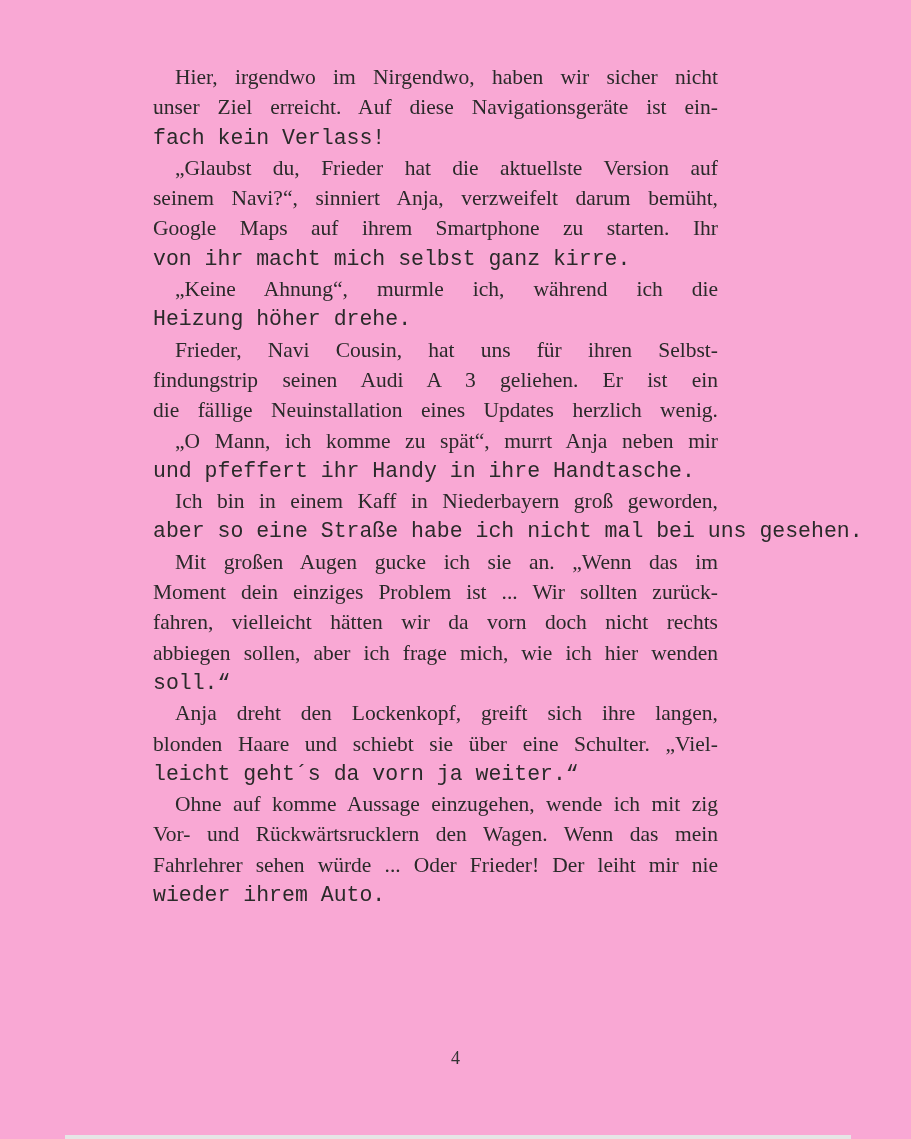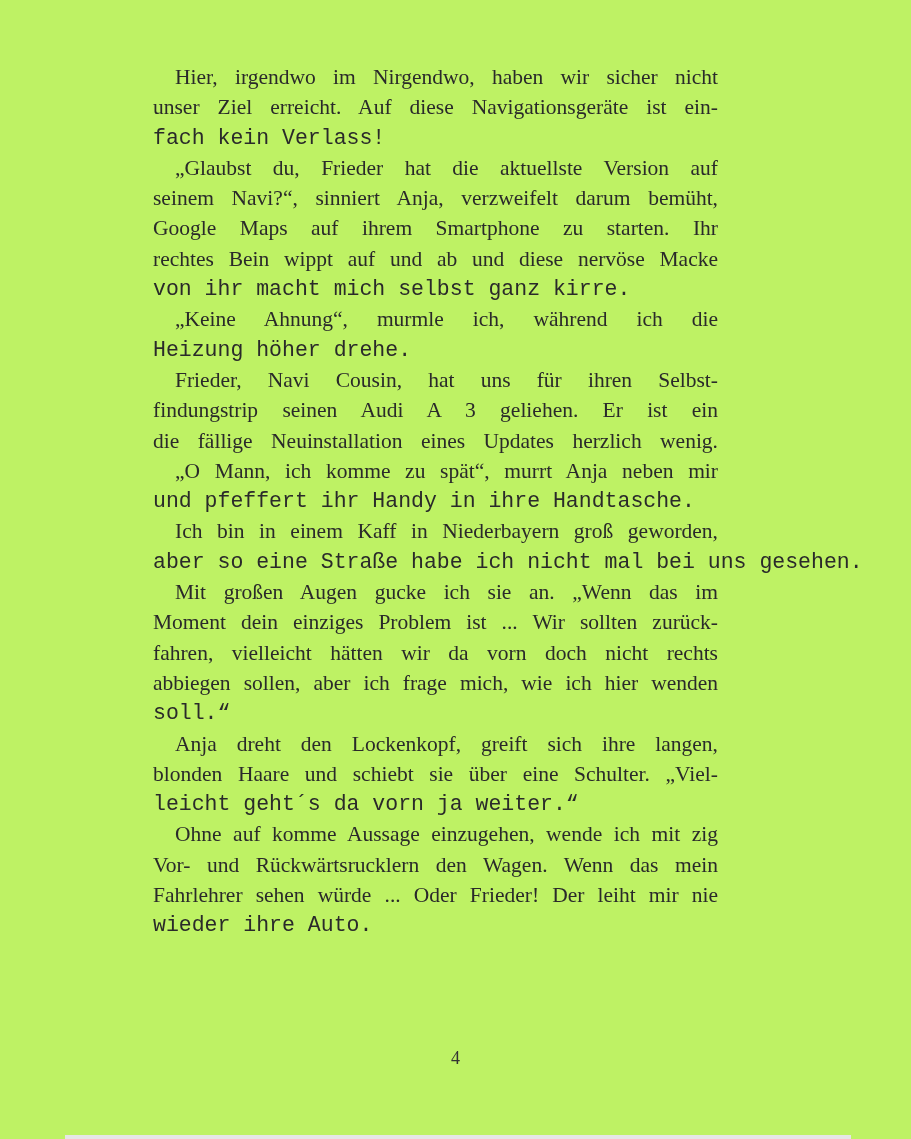--- a/index.html
+++ b/index.html
@@ -1,17 +1,17 @@
 <!DOCTYPE html>
 <html><head>
 <meta charset="utf-8">
 <style>
   html, body { margin: 0; padding: 0; background: #fefefe; }
   body { width: 911px; height: 1139px; position: relative; overflow: hidden; }
-  .page { position: absolute; left: 0; top: 0; width: 911px; height: 1139px; background: #bef264; }
+  .page { position: absolute; left: 0; top: 0; width: 911px; height: 1139px; background: #f9a8d4; }
   .text-block { position: absolute; left: 153px; top: 62px; width: 565px; }
   .line {
     font-family: "Liberation Serif", "DejaVu Serif", serif;
     font-size: 21.5px;
     line-height: 30.3px;
     height: 30.3px;
     color: #2a2a2a;
     white-space: nowrap;
     text-align: justify;
     text-align-last: justify;
@@ -39,21 +39,20 @@
     <div>
       <div class="line indent">Hier, irgendwo im Nirgendwo, haben wir sicher nicht</div>
       <div class="line">unser Ziel erreicht. Auf diese Navigationsgeräte ist ein-</div>
       <div class="line last">fach kein Verlass!</div>
     </div>
 
     <div>
       <div class="line indent">„Glaubst du, Frieder hat die aktuellste Version auf</div>
       <div class="line">seinem Navi?“, sinniert Anja, verzweifelt darum bemüht,</div>
       <div class="line">Google Maps auf ihrem Smartphone zu starten. Ihr</div>
-      <div class="line">rechtes Bein wippt auf und ab und diese nervöse Macke</div>
       <div class="line last">von ihr macht mich selbst ganz kirre.</div>
     </div>
 
     <div>
       <div class="line indent">„Keine Ahnung“, murmle ich, während ich die</div>
       <div class="line last">Heizung höher drehe.</div>
     </div>
 
     <div>
       <div class="line indent">Frieder, Navi Cousin, hat uns für ihren Selbst-</div>
@@ -82,19 +81,19 @@
     <div>
       <div class="line indent">Anja dreht den Lockenkopf, greift sich ihre langen,</div>
       <div class="line">blonden Haare und schiebt sie über eine Schulter. „Viel-</div>
       <div class="line last">leicht geht´s da vorn ja weiter.“</div>
     </div>
 
     <div>
       <div class="line indent">Ohne auf komme Aussage einzugehen, wende ich mit zig</div>
       <div class="line">Vor- und Rückwärtsrucklern den Wagen. Wenn das mein</div>
       <div class="line">Fahrlehrer sehen würde ... Oder Frieder! Der leiht mir nie</div>
-      <div class="line last">wieder ihre Auto.</div>
+      <div class="line last">wieder ihrem Auto.</div>
     </div>
   </div>
 
   <div class="page-number">4</div>
   <div class="bottom-bar"></div>
 </div>
 
 </body></html>

